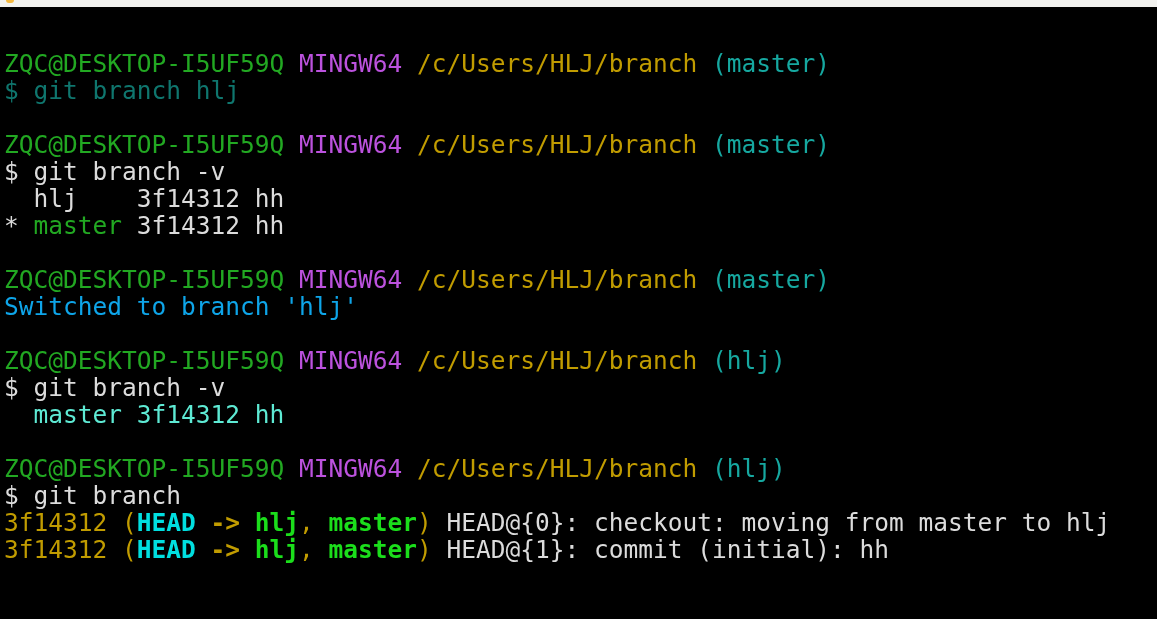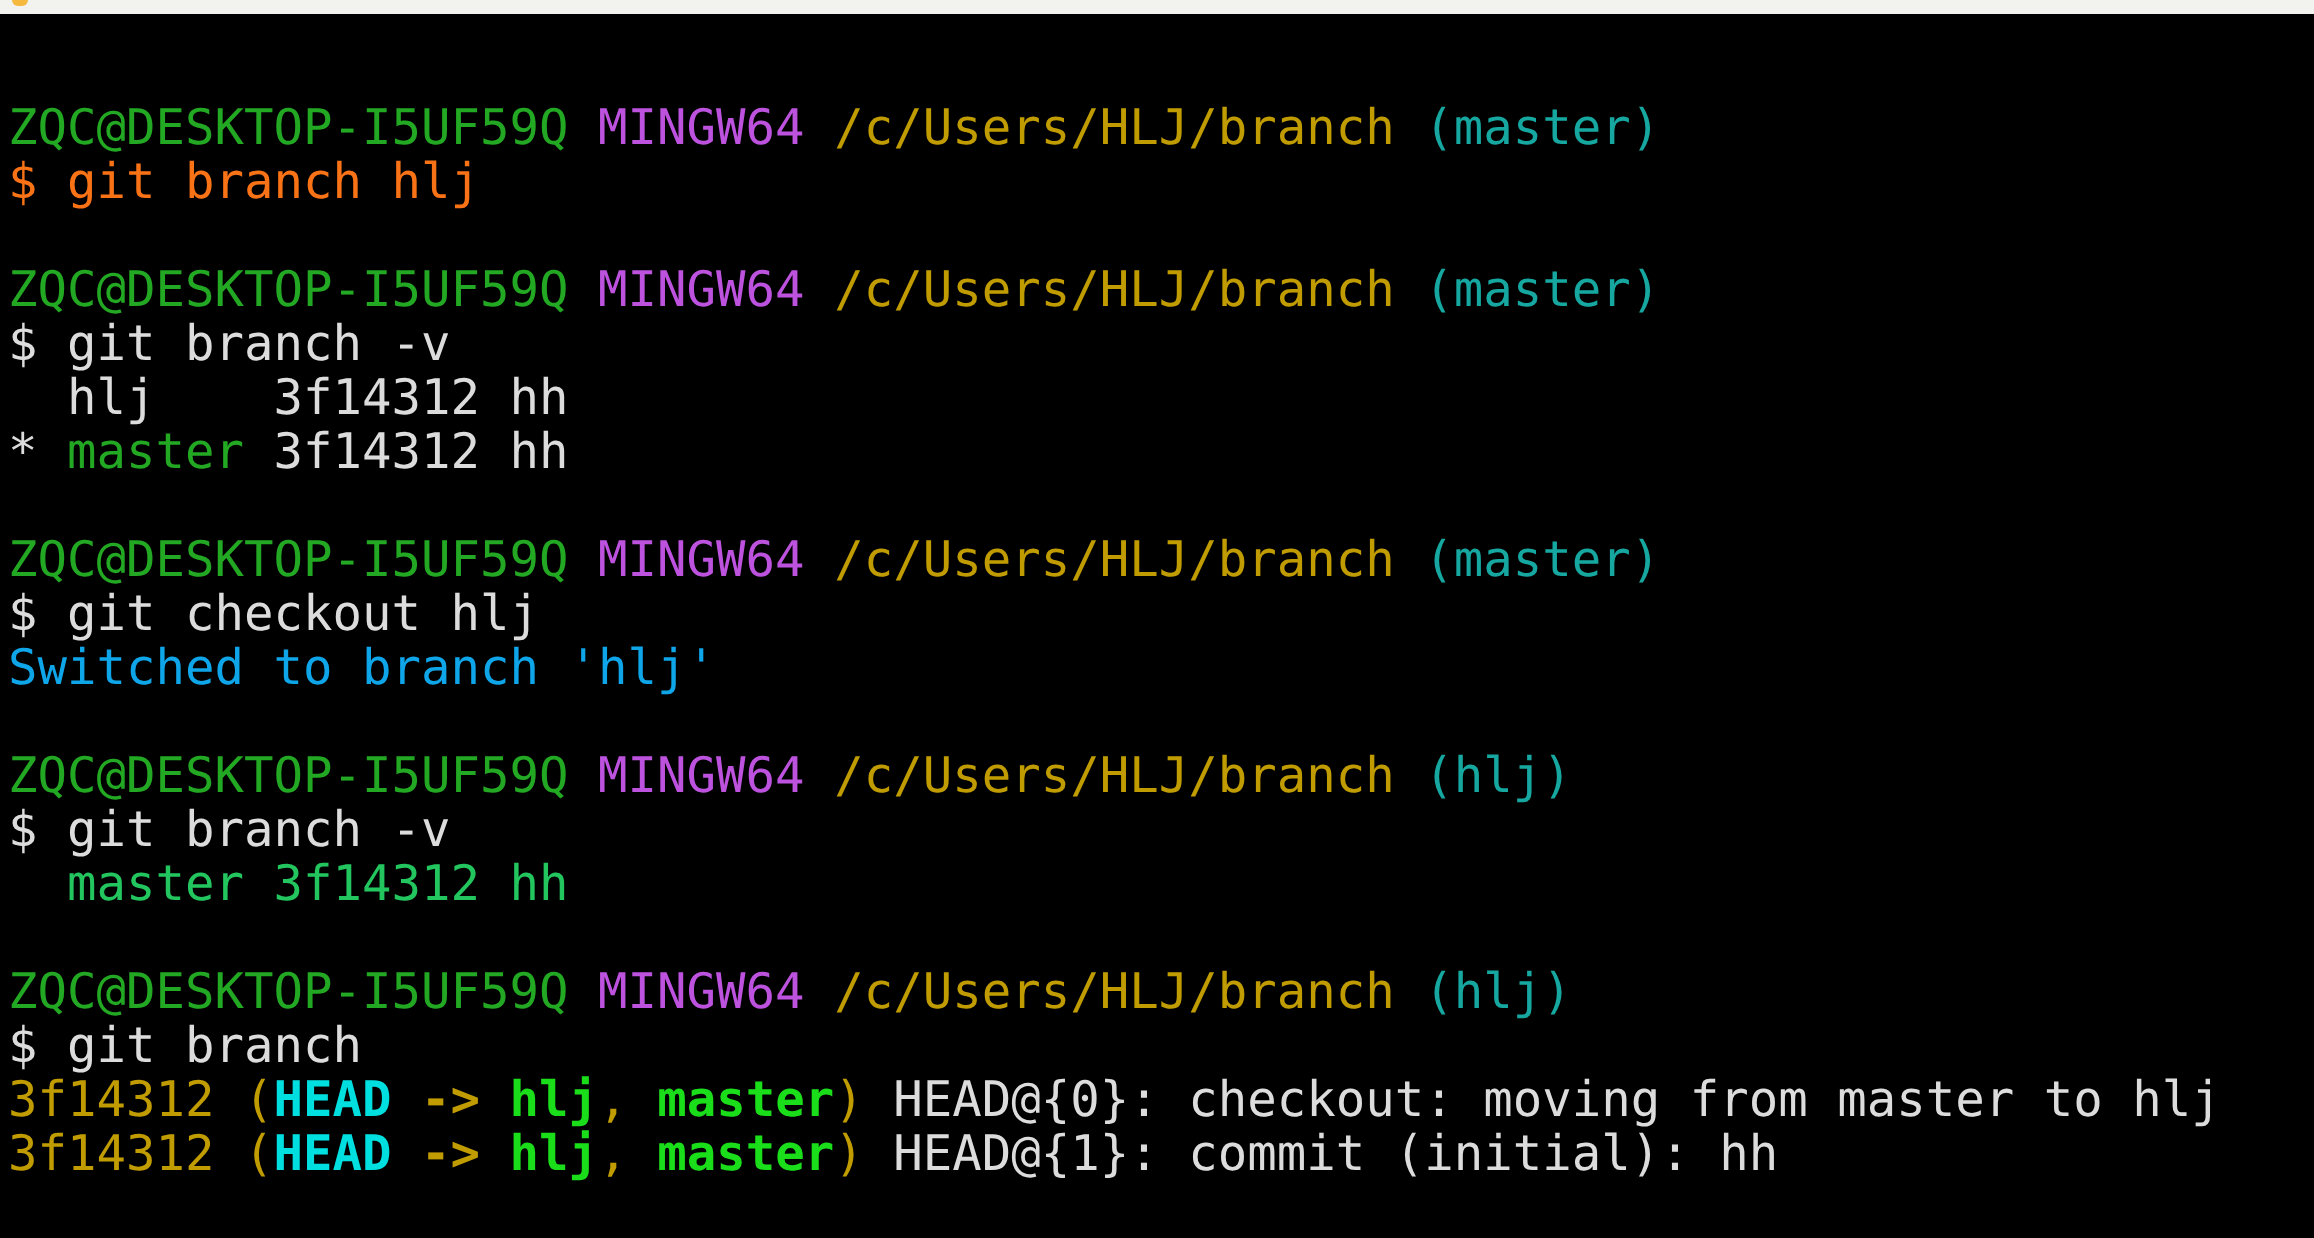--- a/index.html
+++ b/index.html
@@ -42,32 +42,31 @@
 </style>
 </head>
 <body>
 
 <div id="window-top-strip" style="background: rgb(242, 242, 239);">
   <div id="top-strip-artifact" style="background: rgb(245, 185, 64);"></div>
 </div>
 
 <div id="terminal-screen" style="background: rgb(0, 0, 0);">
     <div class="line"><span style="color: rgb(34, 168, 34);">ZQC@DESKTOP-I5UF59Q</span><span style="color: rgb(220, 220, 220);"> </span><span style="color: rgb(188, 82, 222);">MINGW64</span><span style="color: rgb(220, 220, 220);"> </span><span style="color: rgb(193, 156, 0);">/c/Users/HLJ/branch</span><span style="color: rgb(220, 220, 220);"> </span><span style="color: rgb(22, 168, 160);">(master)</span></div>
-    <div class="line"><span style="color: #f97316; text-align: right;">$ git branch hlj</span></div>
+    <div class="line"><span style="color: #0f766e; text-align: right;">$ git branch hlj</span></div>
     <div class="line"></div>
     <div class="line"><span style="color: rgb(34, 168, 34);">ZQC@DESKTOP-I5UF59Q</span><span style="color: rgb(220, 220, 220);"> </span><span style="color: rgb(188, 82, 222);">MINGW64</span><span style="color: rgb(220, 220, 220);"> </span><span style="color: rgb(193, 156, 0);">/c/Users/HLJ/branch</span><span style="color: rgb(220, 220, 220);"> </span><span style="color: rgb(22, 168, 160);">(master)</span></div>
     <div class="line"><span style="color: rgb(220, 220, 220);">$ git branch -v</span></div>
     <div class="line"><span style="color: rgb(220, 220, 220);">  hlj    3f14312 hh</span></div>
     <div class="line"><span style="color: rgb(220, 220, 220);">* </span><span style="color: rgb(34, 168, 34);">master</span><span style="color: rgb(220, 220, 220);"> 3f14312 hh</span></div>
     <div class="line"></div>
     <div class="line"><span style="color: rgb(34, 168, 34);">ZQC@DESKTOP-I5UF59Q</span><span style="color: rgb(220, 220, 220);"> </span><span style="color: rgb(188, 82, 222);">MINGW64</span><span style="color: rgb(220, 220, 220);"> </span><span style="color: rgb(193, 156, 0);">/c/Users/HLJ/branch</span><span style="color: rgb(220, 220, 220);"> </span><span style="color: rgb(22, 168, 160);">(master)</span></div>
-    <div class="line"><span style="color: rgb(220, 220, 220);">$ git checkout hlj</span></div>
     <div class="line"><span style="color: #0ea5e9;">Switched to branch 'hlj'</span></div>
     <div class="line"></div>
     <div class="line"><span style="color: rgb(34, 168, 34);">ZQC@DESKTOP-I5UF59Q</span><span style="color: rgb(220, 220, 220);"> </span><span style="color: rgb(188, 82, 222);">MINGW64</span><span style="color: rgb(220, 220, 220);"> </span><span style="color: rgb(193, 156, 0);">/c/Users/HLJ/branch</span><span style="color: rgb(220, 220, 220);"> </span><span style="color: rgb(22, 168, 160);">(hlj)</span></div>
     <div class="line"><span style="color: rgb(220, 220, 220);">$ git branch -v</span></div>
-    <div class="line"><span style="color: #22c55e;">  master 3f14312 hh</span></div>
+    <div class="line"><span style="color: #5eead4;">  master 3f14312 hh</span></div>
     <div class="line"></div>
     <div class="line"><span style="color: rgb(34, 168, 34);">ZQC@DESKTOP-I5UF59Q</span><span style="color: rgb(220, 220, 220);"> </span><span style="color: rgb(188, 82, 222);">MINGW64</span><span style="color: rgb(220, 220, 220);"> </span><span style="color: rgb(193, 156, 0);">/c/Users/HLJ/branch</span><span style="color: rgb(220, 220, 220);"> </span><span style="color: rgb(22, 168, 160);">(hlj)</span></div>
     <div class="line"><span style="color: rgb(220, 220, 220);">$ git branch</span></div>
     <div class="line"><span style="color: rgb(193, 156, 0);">3f14312 (</span><span style="color: rgb(0, 223, 224); font-weight: bold;">HEAD</span><span style="color: rgb(193, 156, 0); font-weight: bold;"> -&gt; </span><span style="color: rgb(27, 222, 27); font-weight: bold;">hlj</span><span style="color: rgb(193, 156, 0);">, </span><span style="color: rgb(27, 222, 27); font-weight: bold;">master</span><span style="color: rgb(193, 156, 0);">) </span><span style="color: rgb(220, 220, 220);">HEAD@{0}: checkout: moving from master to hlj</span></div>
     <div class="line"><span style="color: rgb(193, 156, 0);">3f14312 (</span><span style="color: rgb(0, 223, 224); font-weight: bold;">HEAD</span><span style="color: rgb(193, 156, 0); font-weight: bold;"> -&gt; </span><span style="color: rgb(27, 222, 27); font-weight: bold;">hlj</span><span style="color: rgb(193, 156, 0);">, </span><span style="color: rgb(27, 222, 27); font-weight: bold;">master</span><span style="color: rgb(193, 156, 0);">) </span><span style="color: rgb(220, 220, 220);">HEAD@{1}: commit (initial): hh</span></div>
   </div>
 
 </body></html>

